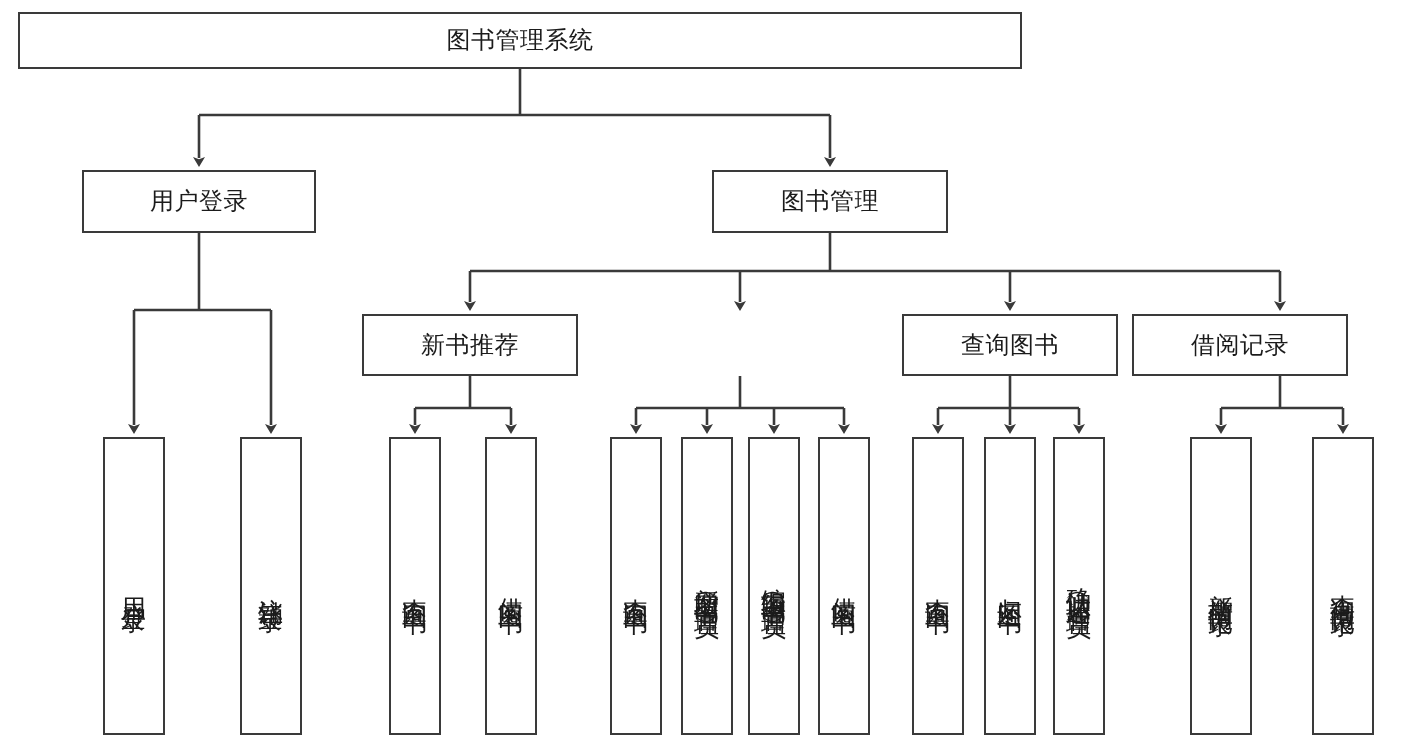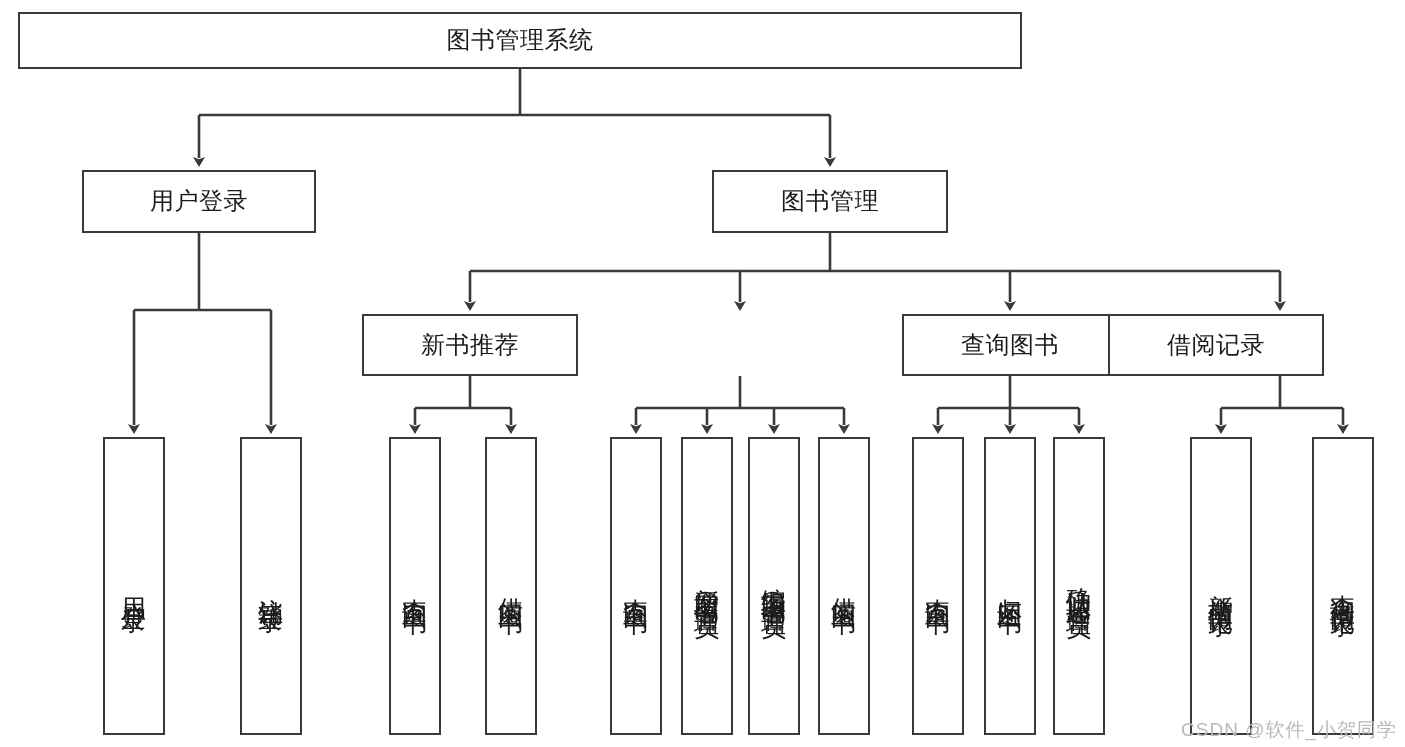--- a/index.html
+++ b/index.html
@@ -127,21 +127,21 @@
   <div class="node horiz" style="left: 712px; top: 170px; width: 236px; height: 63px; align-items: center;">
     <span>图书管理</span>
   </div>
 
   <div class="node horiz" style="left: 362px; top: 314px; width: 216px; height: 62px;">
     <span>新书推荐</span>
   </div>
   <div class="node horiz" style="left: 902px; top: 314px; width: 216px; height: 62px;">
     <span>查询图书</span>
   </div>
-  <div class="node horiz" style="left: 1108px; top: 314px; width: 216px; height: 62px;">
+  <div class="node horiz" style="left: 1132px; top: 314px; width: 216px; height: 62px;">
     <span>借阅记录</span>
   </div>
 
   <div class="node vert" style="left: 103px; top: 437px; width: 62px; height: 298px;">
     <span class="vtext">用户登录</span>
   </div>
   <div class="node vert" style="left: 240px; top: 437px; width: 62px; height: 298px;">
     <span class="vtext">注销登录</span>
   </div>
   <div class="node vert" style="left: 389px; top: 437px; width: 52px; height: 298px;">
@@ -171,14 +171,13 @@
   <div class="node vert" style="left: 1053px; top: 437px; width: 52px; height: 298px;">
     <span class="vtext">确认归还（管理员）</span>
   </div>
   <div class="node vert" style="left: 1190px; top: 437px; width: 62px; height: 298px;">
     <span class="vtext">新增借阅记录</span>
   </div>
   <div class="node vert" style="left: 1312px; top: 437px; width: 62px; height: 298px;">
     <span class="vtext">查询借阅记录</span>
   </div>
 
-  <div class="watermark">CSDN @软件_小贺同学</div>
 </div>
 
 </body></html>

